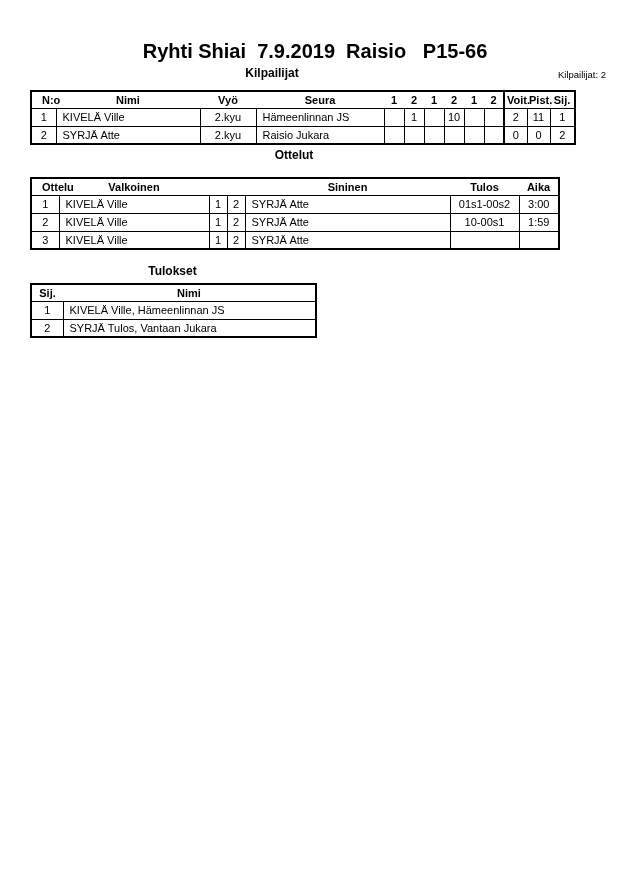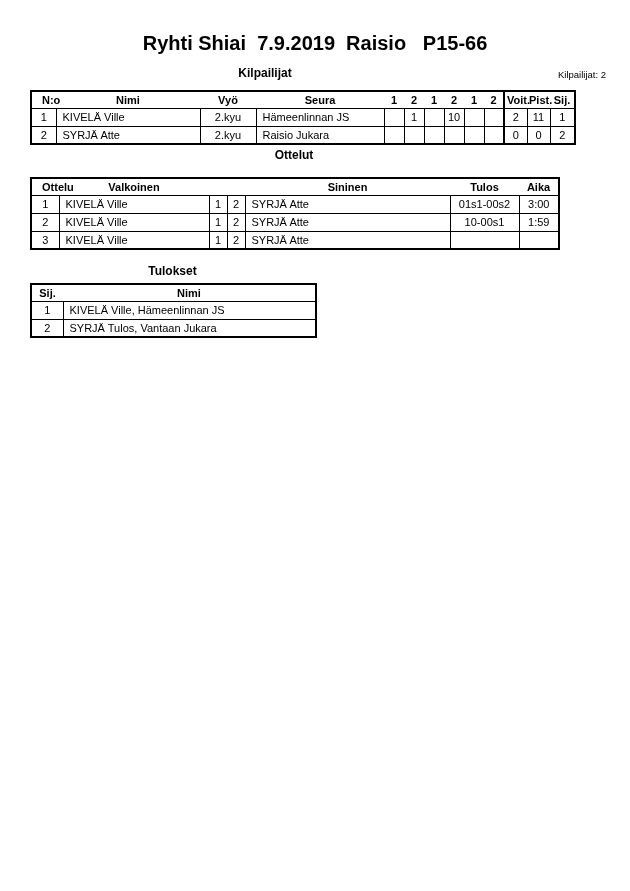--- a/index.html
+++ b/index.html
@@ -1,25 +1,25 @@
 <!DOCTYPE html>
 <html><head>
 <meta charset="utf-8">
 <style>
   html, body { margin:0; padding:0; background:#fff; }
   body {
     width:630px; height:891px; position:relative;
     font-family:"Liberation Sans", sans-serif; color:#000;
   }
   .doc-title {
-    position:absolute; top:32px; left:0; width:630px;
+    position:absolute; top:40px; left:0; width:630px;
     text-align:center; font-size:20px; font-weight:bold; white-space:pre;
   }
   .sec-title { position:absolute; font-size:12px; font-weight:bold; text-align:center; }
-  .kilpailijat-title { top:66px; left:5px; width:520px; }
+  .kilpailijat-title { top:66px; left:12px; width:520px; }
   .ottelut-title     { top:148px; left:0; width:588px; }
   .tulokset-title    { top:264px; left:30px; width:285px; }
   .count-label { position:absolute; top:69px; right:24px; font-size:9.5px; }
 
   table {
     position:absolute; border-collapse:collapse; table-layout:fixed;
     border:2px solid #000; background:#fff;
   }
   table.t-kilpailijat { left:30px; top:90px;  width:544px; }
   table.t-ottelut     { left:30px; top:177px; width:528px; }

